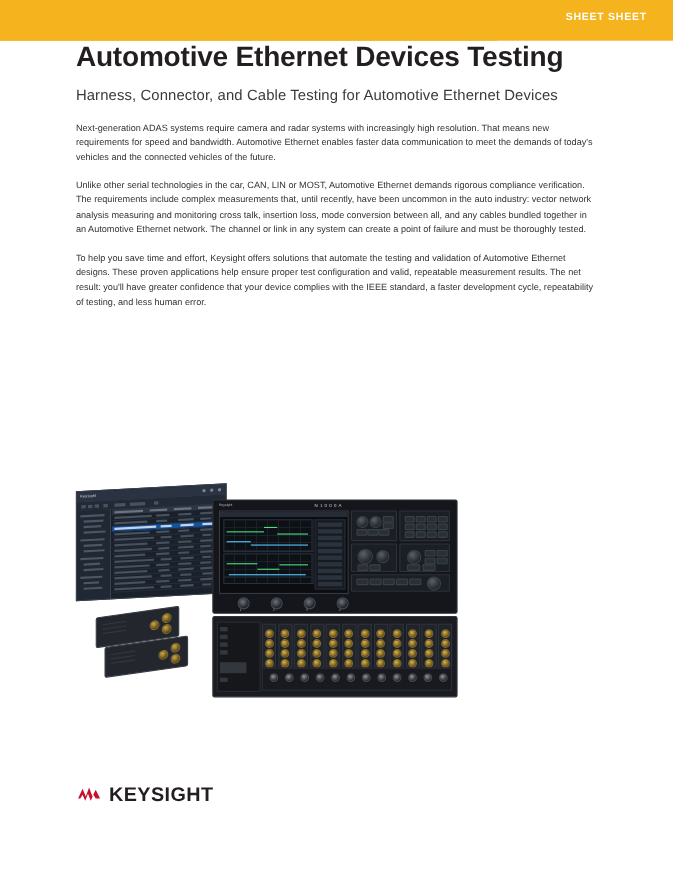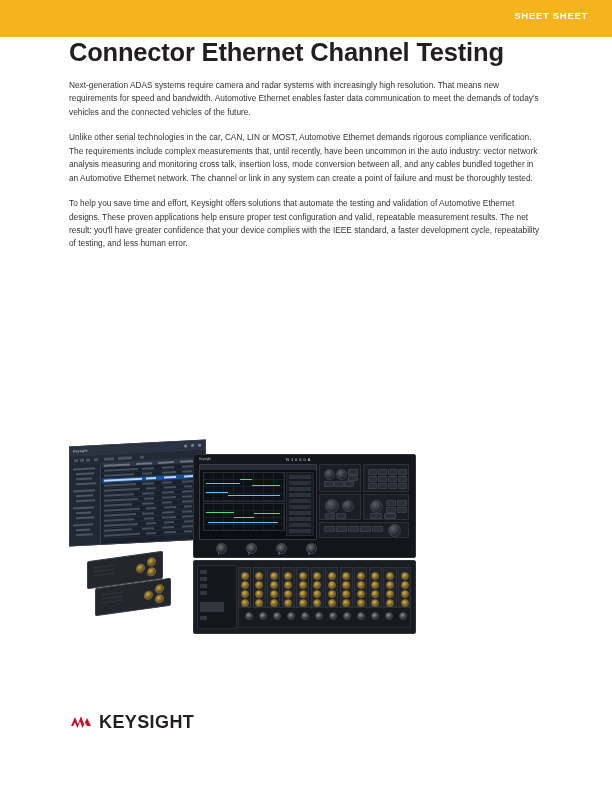--- a/index.html
+++ b/index.html
@@ -446,21 +446,22 @@
 <body>
 
 <div class="page">
 
   <div class="banner">
     <div class="banner-left"></div>
     <div class="banner-label">SHEET SHEET</div>
   </div>
 
   <div class="content">
-    <h1 class="title">Connector Ethernet Channel Testing</h1>
+    <h1 class="title">Automotive Ethernet Devices Testing</h1>
+    <div class="subtitle2">Harness, Connector, and Cable Testing for Automotive Ethernet Devices</div>
 
     <p class="body">Next-generation ADAS systems require camera and radar systems with increasingly high resolution. That means new requirements for speed and bandwidth. Automotive Ethernet enables faster data communication to meet the demands of today's vehicles and the connected vehicles of the future.</p>
     <p class="body">Unlike other serial technologies in the car, CAN, LIN or MOST, Automotive Ethernet demands rigorous compliance verification. The requirements include complex measurements that, until recently, have been uncommon in the auto industry: vector network analysis measuring and monitoring cross talk, insertion loss, mode conversion between all, and any cables bundled together in an Automotive Ethernet network. The channel or link in any system can create a point of failure and must be thoroughly tested.</p>
     <p class="body">To help you save time and effort, Keysight offers solutions that automate the testing and validation of Automotive Ethernet designs. These proven applications help ensure proper test configuration and valid, repeatable measurement results. The net result: you'll have greater confidence that your device complies with the IEEE standard, a faster development cycle, repeatability of testing, and less human error.</p>
   </div>
 
   <div class="figure">
 
     <div class="sw-screen">
       <div class="sw-titlebar">

